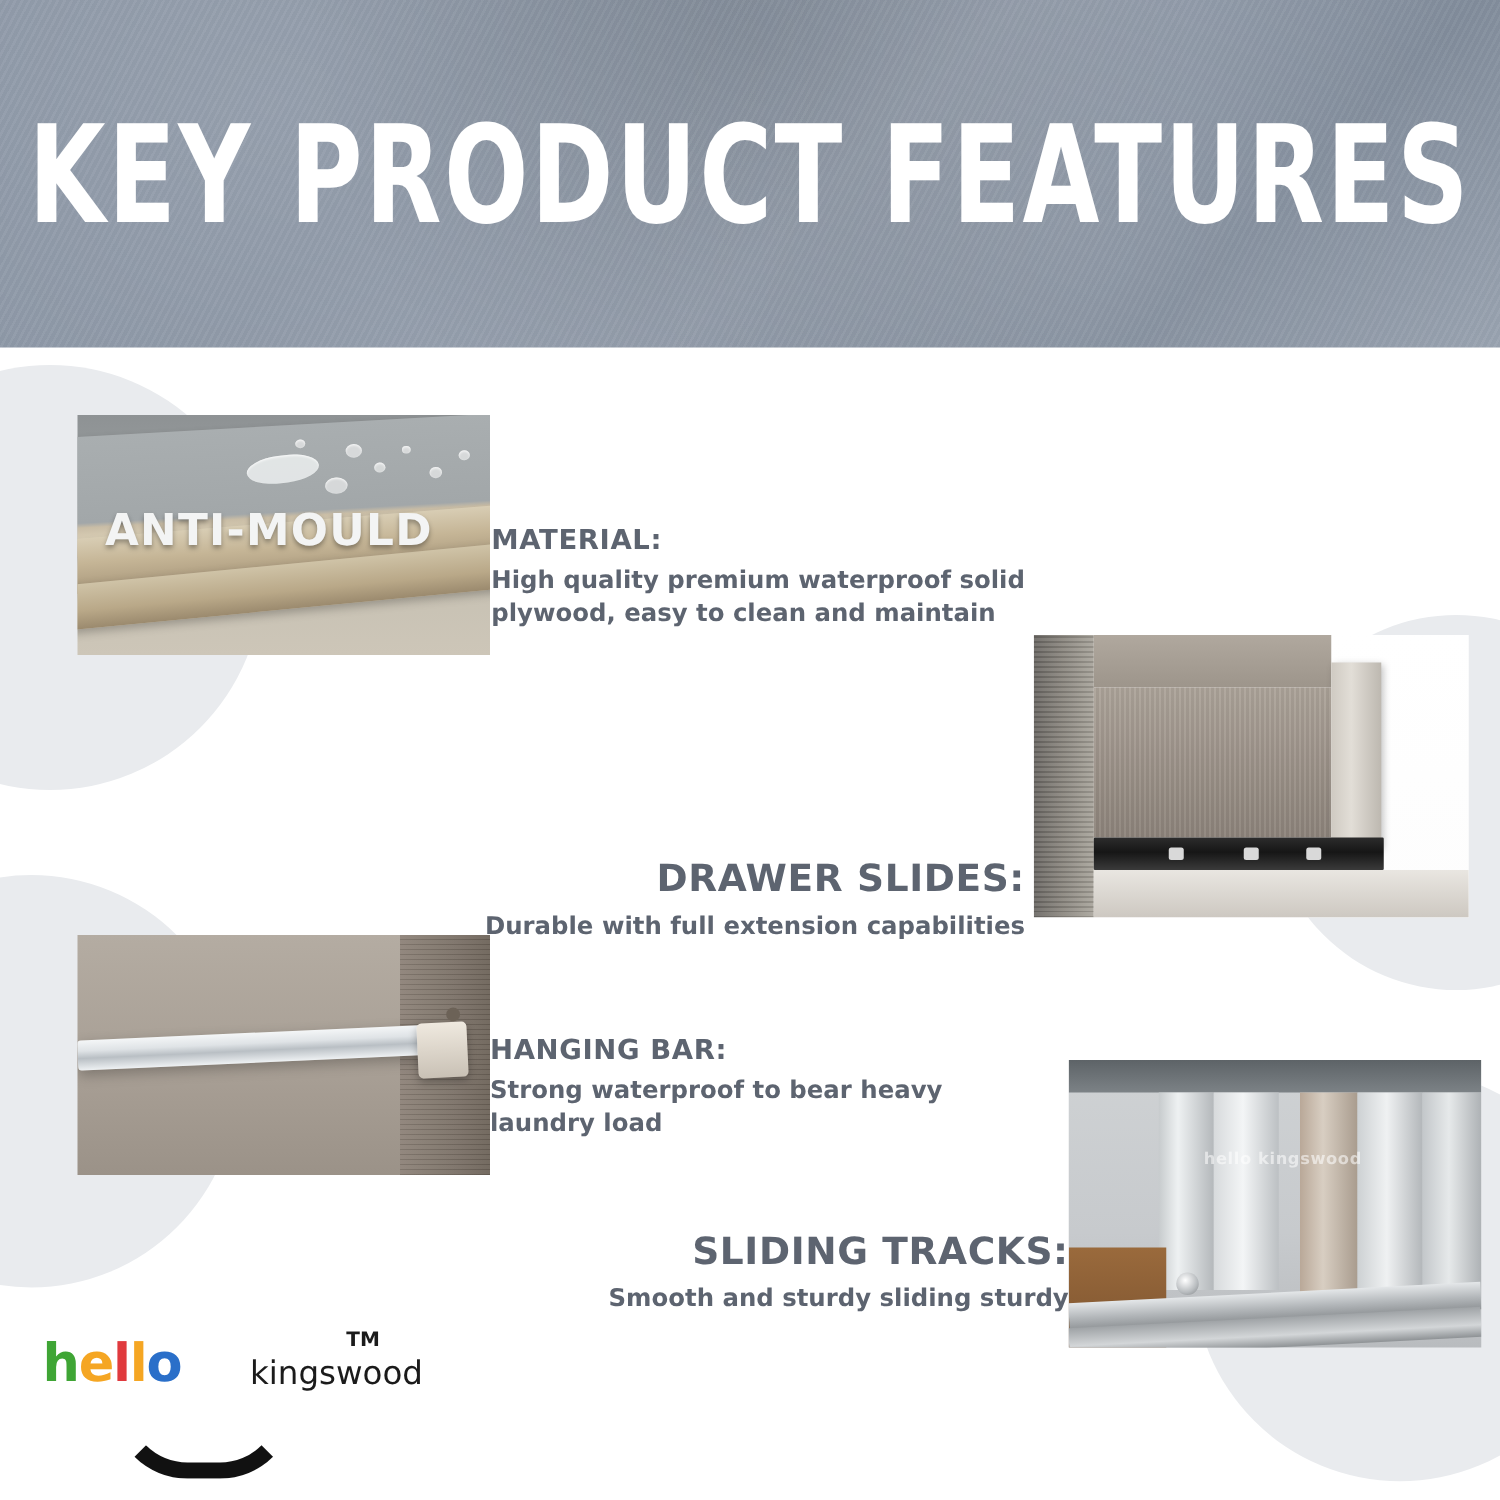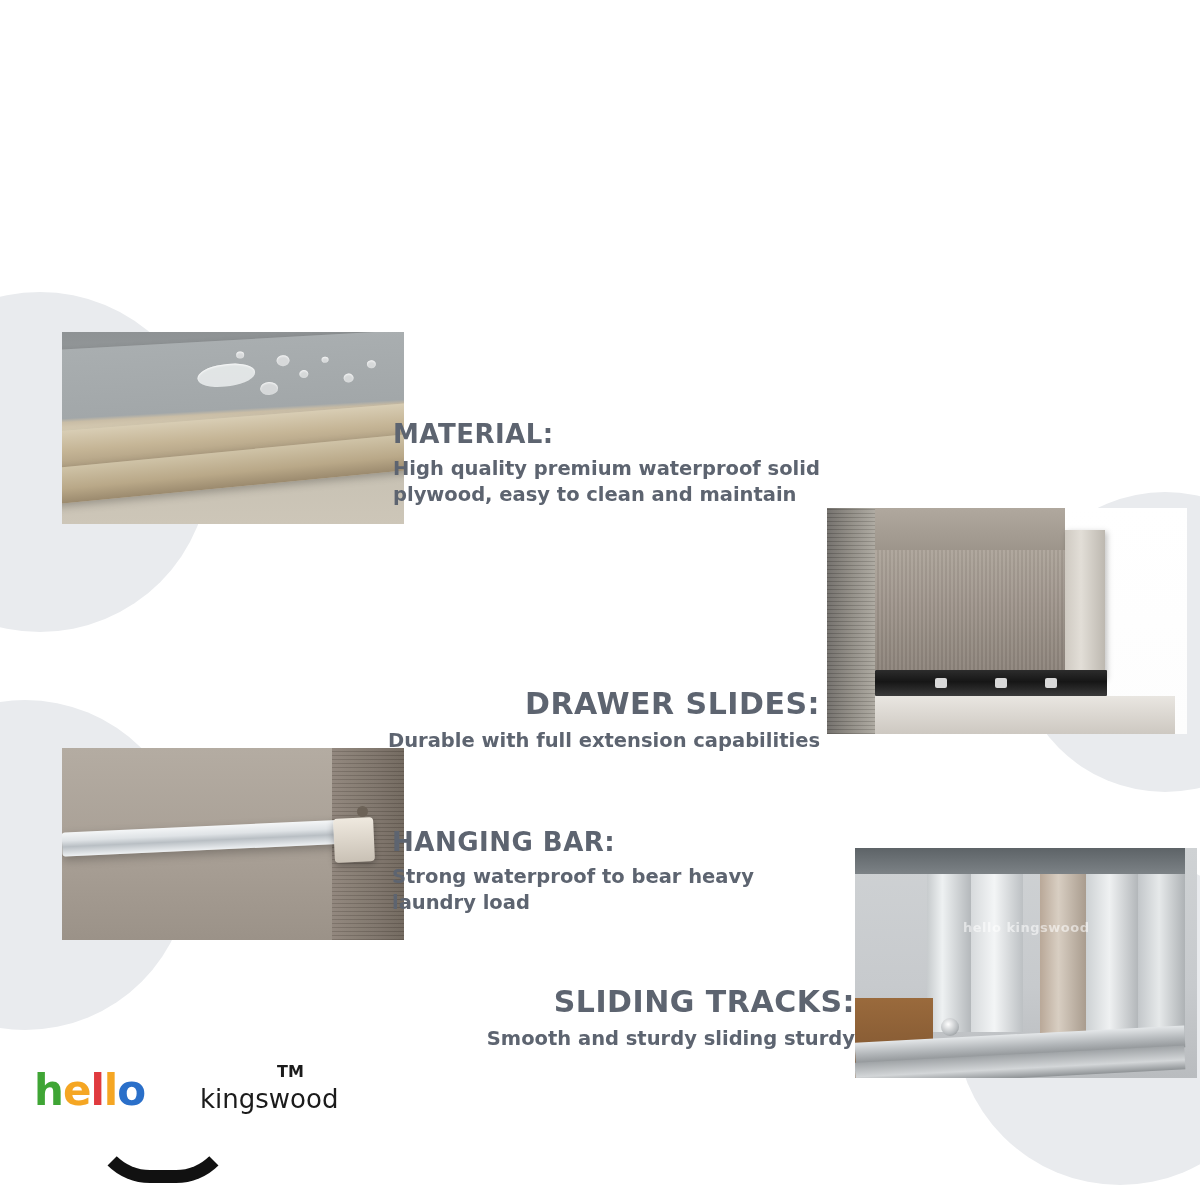--- a/index.html
+++ b/index.html
@@ -89,30 +89,29 @@
   .circle-right-bottom {
     left: 955px;
     top: 855px;
     width: 330px;
     height: 330px;
   }
   .photo {
     position: absolute;
     overflow: hidden;
     z-index: 3;
-    padding-left: 12px;
   }
   .caption {
     position: absolute;
     z-index: 4;
   }
   .caption-title {
     font-family: "DejaVu Sans", sans-serif;
     font-weight: bold;
-    font-size: 26px;
+    font-size: 22px;
     color: #5d6470;
     letter-spacing: 0.5px;
     line-height: 1.15;
     white-space: nowrap;
   }
   .caption-body {
     font-family: "DejaVu Sans", sans-serif;
     font-weight: bold;
     font-size: 19.5px;
     color: #5d6470;
@@ -444,40 +443,44 @@
     border-radius: 0 0 60px 60px;
     border-left: 13px solid transparent;
     border-right: 13px solid transparent;
   }
 </style>
 </head>
 <body>
 
 <div class="page">
 
+  <div class="header">
+    <div class="header-title">KEY PRODUCT FEATURES</div>
+  </div>
 
   <div class="circle circle-left-top"></div>
   <div class="circle circle-right-mid"></div>
   <div class="circle circle-left-bottom"></div>
   <div class="circle circle-right-bottom"></div>
 
   <div class="photo photo-material">
     <div class="pm-board pm-board1">
       <div class="pm-drop pm-drop-main"></div>
       <div class="pm-drop" style="left:230px;top:18px;width:13px;height:11px;"></div>
       <div class="pm-drop" style="left:252px;top:34px;width:9px;height:8px;"></div>
       <div class="pm-drop" style="left:275px;top:22px;width:7px;height:6px;"></div>
       <div class="pm-drop" style="left:212px;top:44px;width:18px;height:13px;"></div>
       <div class="pm-drop" style="left:296px;top:40px;width:10px;height:9px;"></div>
       <div class="pm-drop" style="left:190px;top:12px;width:8px;height:7px;"></div>
       <div class="pm-drop" style="left:320px;top:28px;width:9px;height:8px;"></div>
     </div>
     <div class="pm-board pm-board2"></div>
     <div class="pm-board pm-board3"></div>
   </div>
+  <div class="photo-label">ANTI-MOULD</div>
 
   <div class="caption cap-material">
     <div class="caption-title">MATERIAL:</div>
     <div class="caption-body">High quality premium waterproof solid plywood, easy to clean and maintain</div>
   </div>
 
   <div class="photo photo-drawer">
     <div class="pd-wall">
         <div class="pd-wall-grain"></div>
       </div>

